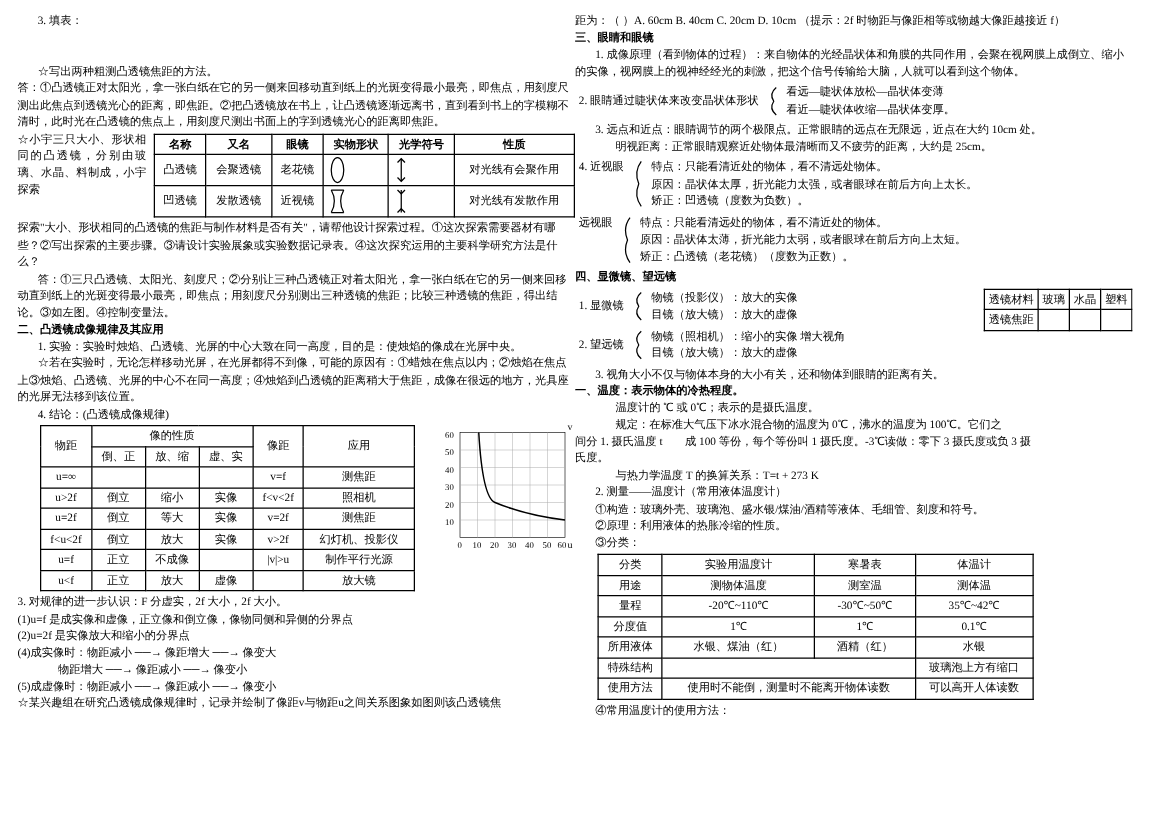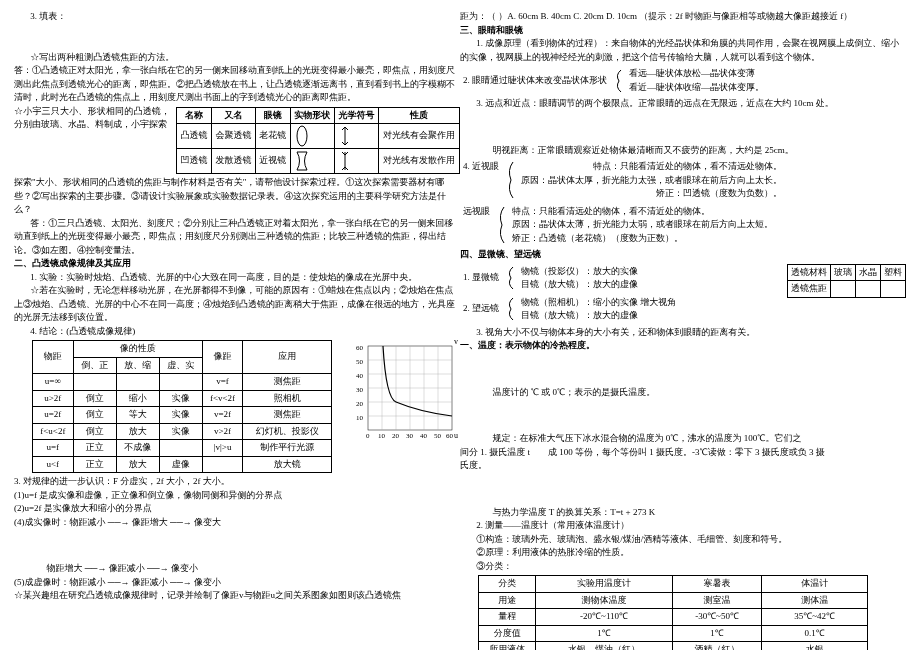--- a/index.html
+++ b/index.html
@@ -1,19 +1,19 @@
 <!DOCTYPE html>
 <html><head>
 <meta charset="utf-8">
 <style>
   body{margin:0;padding:10px 14px;width:920px;font-family:"SimSun","宋体",serif;font-size:9px;line-height:1.5;color:#000;background:#fff;box-sizing:border-box;}
   .page{display:flex;}
   .col{flex:1;min-width:0;}
   .ind1{text-indent:1.8em;}
-  .ind2{text-indent:3.6em;margin-top:33px;}
+  .ind2{text-indent:3.6em;}
   table{border-collapse:collapse;font-size:9px;margin:2px 0;}
   td,th{border:1px solid #000;padding:1px 3px;text-align:center;vertical-align:middle;}
   .noborder td{border:none;}
   .title{text-align:center;font-weight:bold;font-size:11px;margin:4px 0;}
   .b{font-weight:bold;}
   .float-wrap{overflow:hidden;}
   .float-r{float:right;margin-left:6px;}
   svg{display:block;}
 </style>
 </head>
@@ -21,21 +21,21 @@
 
 <div class="page">
 
   <div class="col">
     <div class="ind1">3. 填表：</div>
     <br><br>
     <div class="ind1">☆写出两种粗测凸透镜焦距的方法。</div>
     <div>答：①凸透镜正对太阳光，拿一张白纸在它的另一侧来回移动直到纸上的光斑变得最小最亮，即焦点，用刻度尺测出此焦点到透镜光心的距离，即焦距。②把凸透镜放在书上，让凸透镜逐渐远离书，直到看到书上的字模糊不清时，此时光在凸透镜的焦点上，用刻度尺测出书面上的字到透镜光心的距离即焦距。</div>
 
     <div class="float-wrap">
-      <table class="float-r" style="width:284px">
+      <table class="float-r" style="width:337px">
         <tbody>
             <tr>
           <th>名称</th>
               <th>又名</th>
           <th>眼镜</th>
               <th>实物形状</th>
           <th>光学符号</th>
               <th>性质</th>
         </tr>
         <tr>
@@ -225,21 +225,21 @@
 
     <table class="noborder">
         <tbody>
           <tr>
       <td style="text-align:left;vertical-align:top">4. 近视眼</td>
       <td>
               <svg width="10" height="40">
                 <path d="M8 2 Q2 10 6 20 Q2 30 8 38" fill="none" stroke="#000"></path>
               </svg>
             </td>
-      <td style="text-align:right">
+      <td style="text-align:left">
               <div>特点：只能看清近处的物体，看不清远处物体。</div>
               <div>原因：晶状体太厚，折光能力太强，或者眼球在前后方向上太长。</div>
               <div>矫正：凹透镜（度数为负数）。</div>
             </td>
     </tr>
         </tbody>
       </table>
     <table class="noborder">
         <tbody>
           <tr>
@@ -317,21 +317,21 @@
     <div class="ind2">温度计的 ℃ 或 0℃；表示的是摄氏温度。</div>
     <div class="ind2">规定：在标准大气压下冰水混合物的温度为 0℃，沸水的温度为 100℃。它们之</div>
     <div><span>间分</span> <span>1. 摄氏温度 t</span>　　<span>成 100 等份，每个等份叫 1 摄氏度。-3℃读做：零下 3 摄氏度或负 3 摄</span></div>
     <div>氏度。</div>
     <div class="ind2">与热力学温度 T 的换算关系：T=t + 273 K</div>
     <div class="ind1">2. 测量——温度计（常用液体温度计）</div>
     <div class="ind1">①构造：玻璃外壳、玻璃泡、盛水银/煤油/酒精等液体、毛细管、刻度和符号。</div>
     <div class="ind1">②原理：利用液体的热胀冷缩的性质。</div>
     <div class="ind1">③分类：</div>
 
-    <table style="margin-left:2em;width:390px">
+    <table style="margin-left:2em;width:349px">
       <tbody>
           <tr>
             <td>分类</td>
             <td>实验用温度计</td>
             <td>寒暑表</td>
             <td>体温计</td>
           </tr>
       <tr>
             <td>用途</td>
             <td>测物体温度</td>

